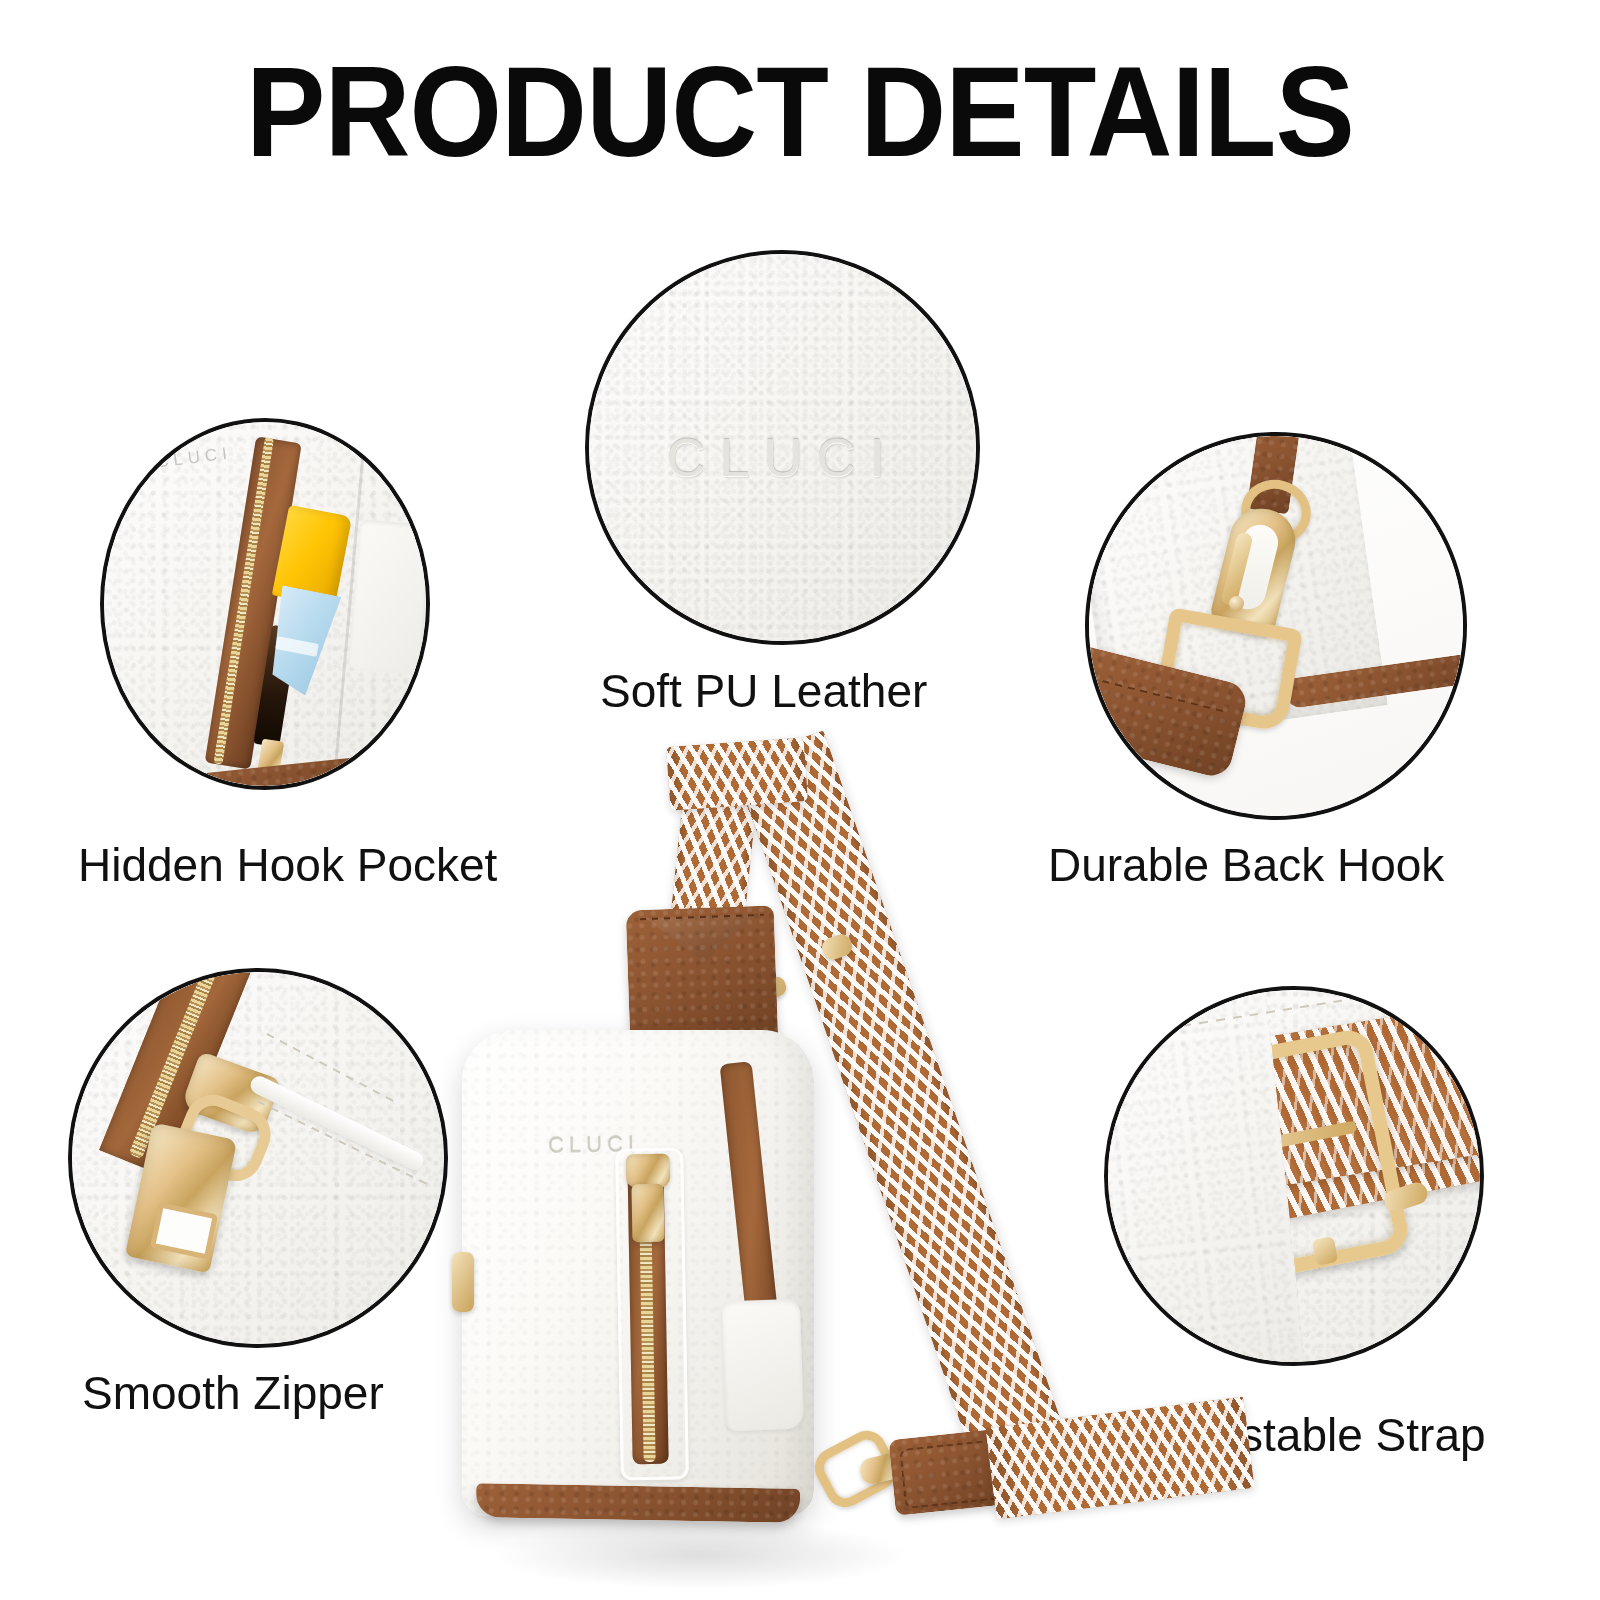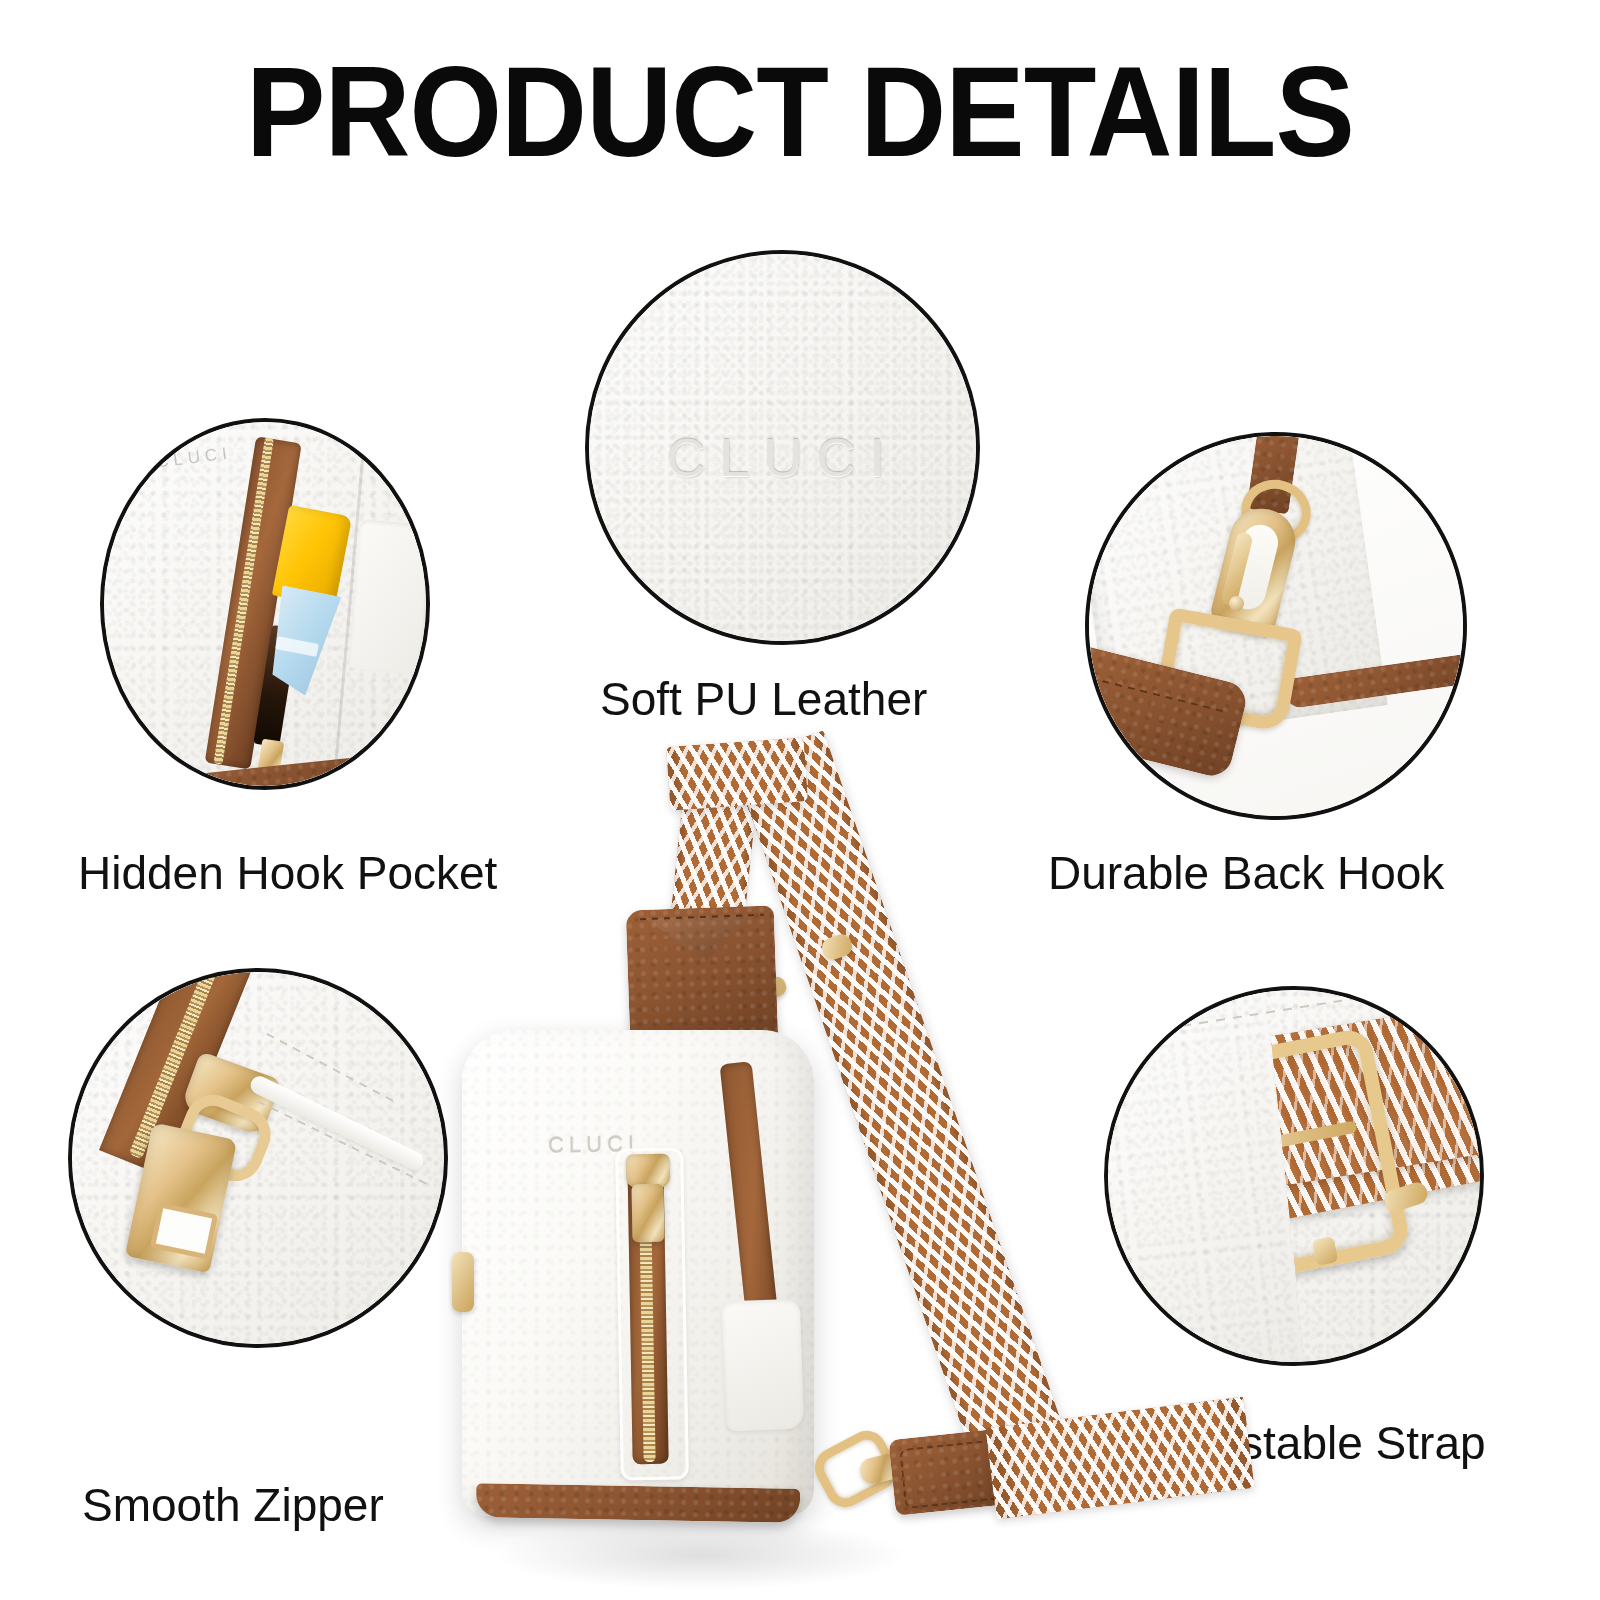--- a/index.html
+++ b/index.html
@@ -37,21 +37,20 @@
     box-sizing:border-box;
   }
   .bubble .inner{position:absolute;inset:0;overflow:hidden;border-radius:50%;}
   .clabel{
     position:absolute;
     font-size:46px;
     color:#111;
     white-space:nowrap;
     font-weight:400;
     letter-spacing:0px;
-    margin-top:8px;
   }
 
   
   .leather-white{
     position:absolute;inset:-10%;
     background:
       radial-gradient(circle at 24% 22%, rgba(0,0,0,.030) 0 2px, transparent 3px),
       radial-gradient(circle at 62% 44%, rgba(0,0,0,.028) 0 2px, transparent 3px),
       radial-gradient(circle at 40% 72%, rgba(0,0,0,.026) 0 2px, transparent 3px),
       radial-gradient(circle at 80% 80%, rgba(0,0,0,.026) 0 2px, transparent 3px),
@@ -254,21 +253,21 @@
                     background:repeating-linear-gradient(to right,#cfc9bd 0 8px,transparent 8px 15px);"></div>
         <div style="position:absolute;left:170px;top:142px;width:190px;height:18px;
                     transform:rotate(26deg);border-radius:9px;
                     background:linear-gradient(180deg,#ffffff,#eceae4);
                     box-shadow:0 2px 4px rgba(0,0,0,.08);"></div>
         <div style="position:absolute;left:176px;top:170px;width:190px;height:2px;
                     transform:rotate(26deg);
                     background:repeating-linear-gradient(to right,#cfc9bd 0 8px,transparent 8px 15px);"></div>
       </div>
     </div>
-    <div class="clabel" style="left:82px;top:1470px;">Smooth Zipper</div>
+    <div class="clabel" style="left:82px;top:1366px;">Smooth Zipper</div>
   </div>
 
   <div class="callout">
     <div class="bubble" style="left:1104px;top:986px;width:380px;height:380px;">
       <div class="inner">
         <div class="leather-white"></div>
 
         <div class="weave2" style="position:absolute;left:-60px;top:56px;width:470px;height:172px;
                     transform:rotate(-11deg);
                     box-shadow:0 4px 10px rgba(0,0,0,.16);"></div>

